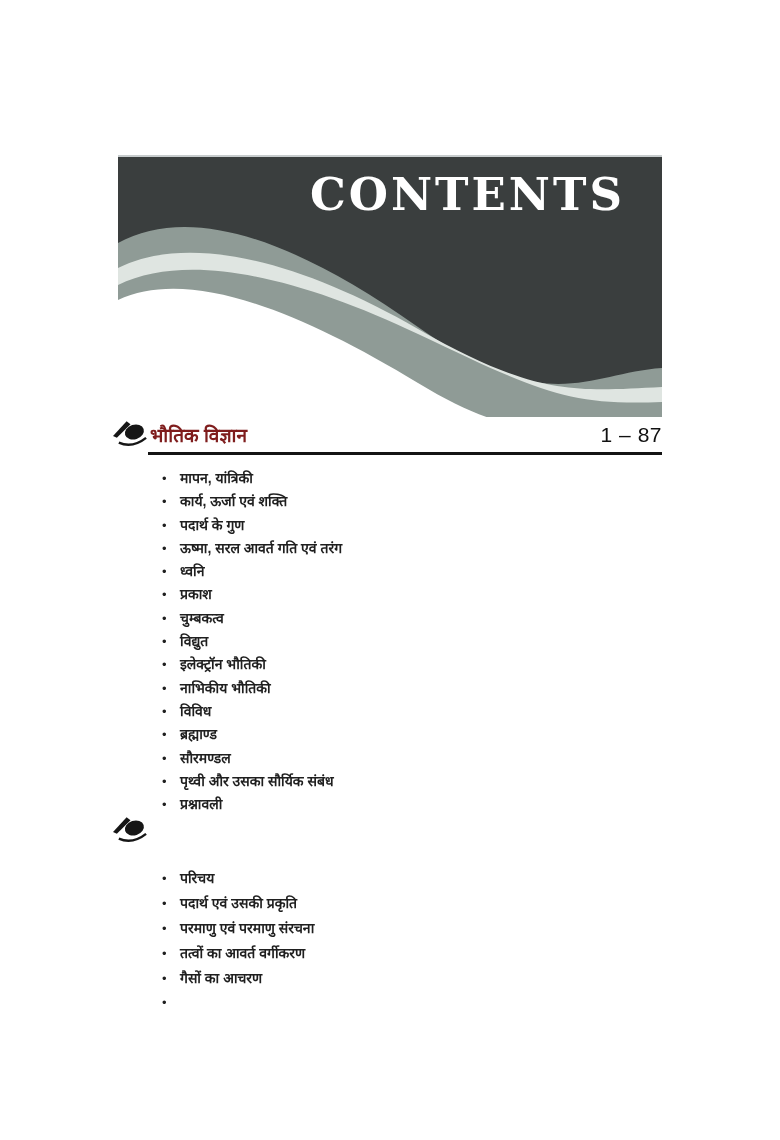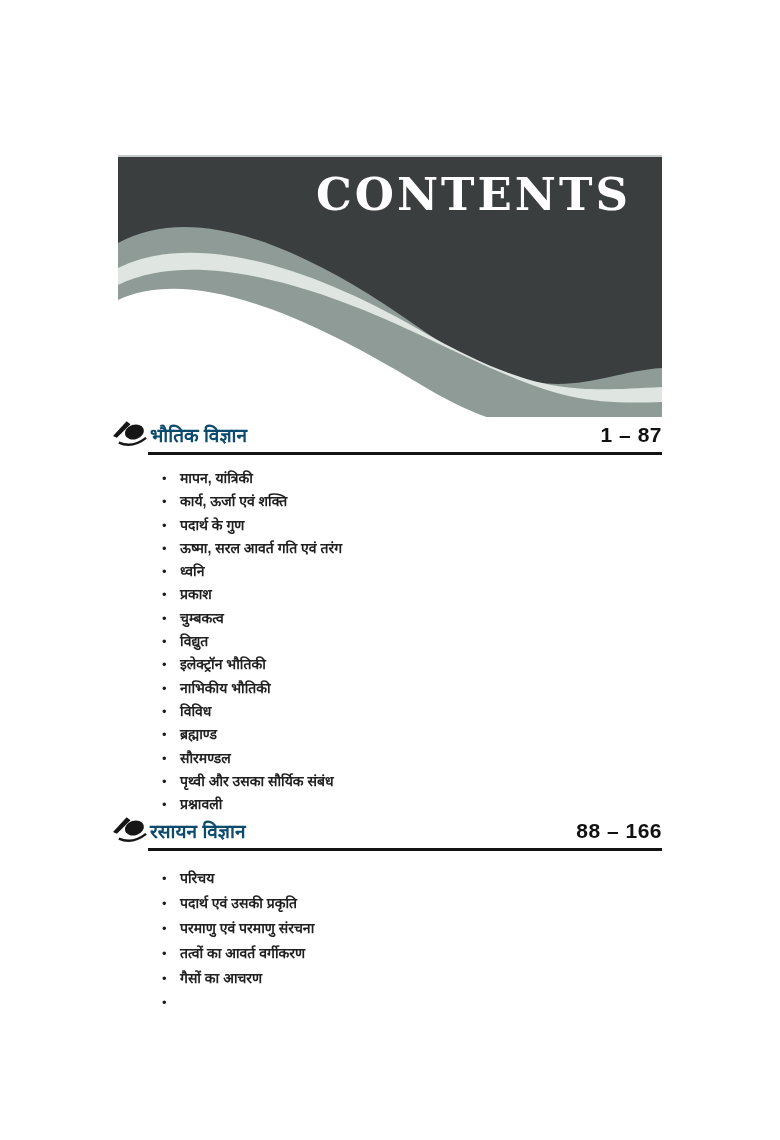--- a/index.html
+++ b/index.html
@@ -3,35 +3,35 @@
 <meta charset="utf-8">
 <style>
   html,body{margin:0;padding:0;}
   body{background:#ffffff;font-family:"Liberation Sans","DejaVu Sans",sans-serif;}
   .page{position:relative;width:780px;height:1140px;background:#ffffff;overflow:hidden;}
 
   
   .banner{position:absolute;left:118px;top:155px;width:544px;height:262px;}
   .banner svg{display:block;}
   .banner-title{
-    position:absolute;top:17px;right:31px;
+    position:absolute;top:17px;right:37px;
     font-family:"DejaVu Serif","Liberation Serif",serif;
     font-weight:bold;font-size:45px;line-height:1;
     letter-spacing:3px;color:#ffffff;
   }
 
   
   .sec-header{position:absolute;left:113px;width:549px;display:flex;align-items:flex-end;}
   .sec-icon{flex:0 0 35px;margin-bottom:5px;}
   .sec-bar{
     flex:1;display:flex;justify-content:space-between;align-items:baseline;
     border-bottom:3px solid #141414;padding-bottom:4px;
   }
-  .sec-title{font-size:19px;font-weight:bold;color:#0c4a6e;line-height:24px;padding-left:2px;}
-  .sec-pages{font-size:21px;font-weight:bold;color:#111;letter-spacing:0.5px;}
+  .sec-title{font-size:19px;font-weight:bold;color:#7f1d1d;line-height:24px;padding-left:2px;}
+  .sec-pages{font-size:21px;font-weight:normal;color:#111;letter-spacing:0.5px;}
 
   
   .toc-list{position:absolute;left:148px;margin:0;padding:0;list-style:none;width:480px;}
   .toc-list li{display:flex;align-items:baseline;color:#1f1f1f;}
   .toc-list .bullet{flex:0 0 32px;padding-left:14px;box-sizing:border-box;font-size:13px;}
   .toc-list .txt{font-size:14px;font-weight:bold;}
   #physics-list li{line-height:22.3px;}
   #chemistry-list li{line-height:24px;}
 </style>
 </head>
@@ -129,24 +129,20 @@
   </ul>
 
   <div class="sec-header" style="top:815px;">
     <span class="sec-icon">
       <svg width="35" height="27" viewBox="0 0 36 27">
         <polygon points="0,17 14,2 18,5 4,19" fill="#161616"></polygon>
         <ellipse cx="22" cy="13" rx="10" ry="7.5" transform="rotate(-18 22 13)" fill="#161616"></ellipse>
         <path d="M6,24 Q20,30 34,19" fill="none" stroke-width="2.5" stroke="#161616"></path>
       </svg>
     </span>
-    <div class="sec-bar">
-      <span class="sec-title">रसायन विज्ञान</span>
-      <span class="sec-pages">88 – 166</span>
-    </div>
   </div>
 
   <ul class="toc-list" id="chemistry-list" style="top:866px;">
     <li>
         <span class="bullet">•</span>
         <span class="txt">परिचय</span>
       </li>
     <li>
         <span class="bullet">•</span>
         <span class="txt">पदार्थ एवं उसकी प्रकृति</span>

